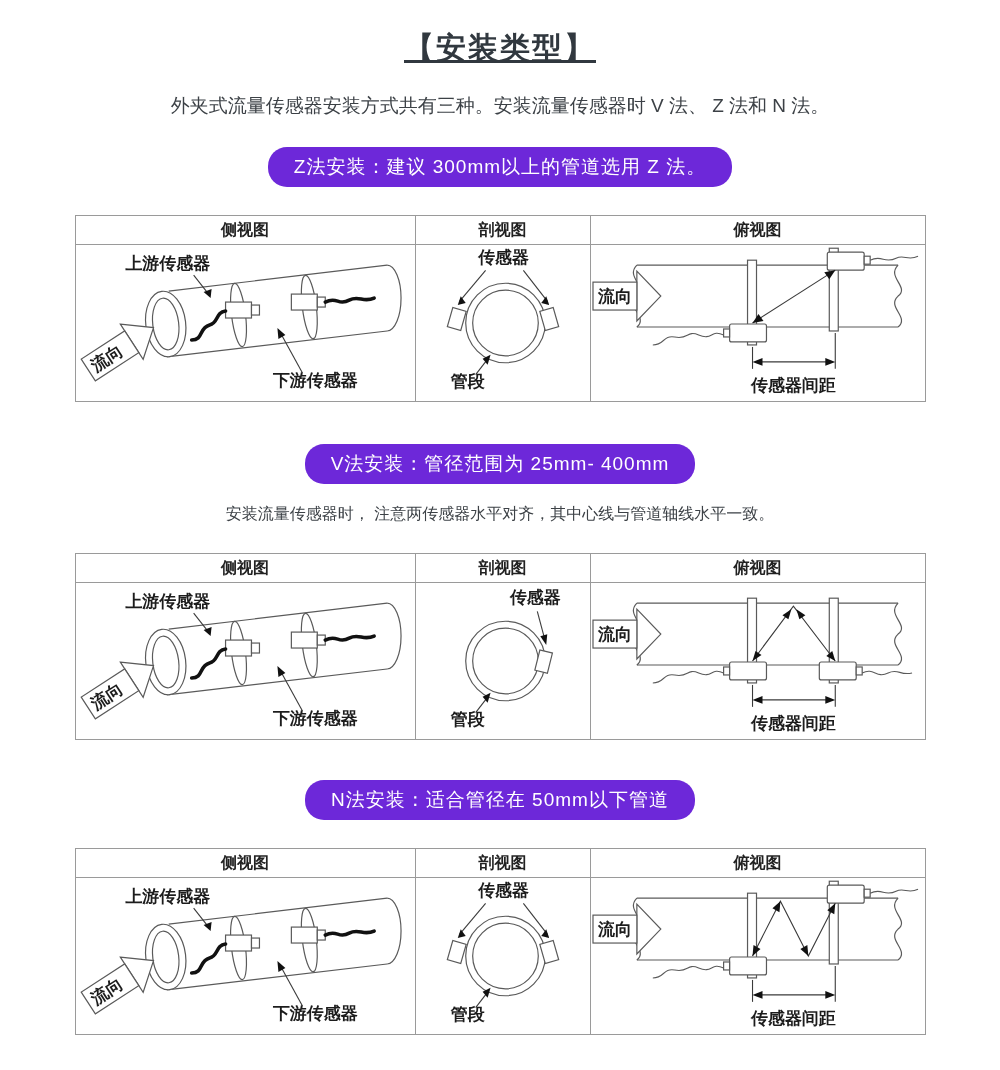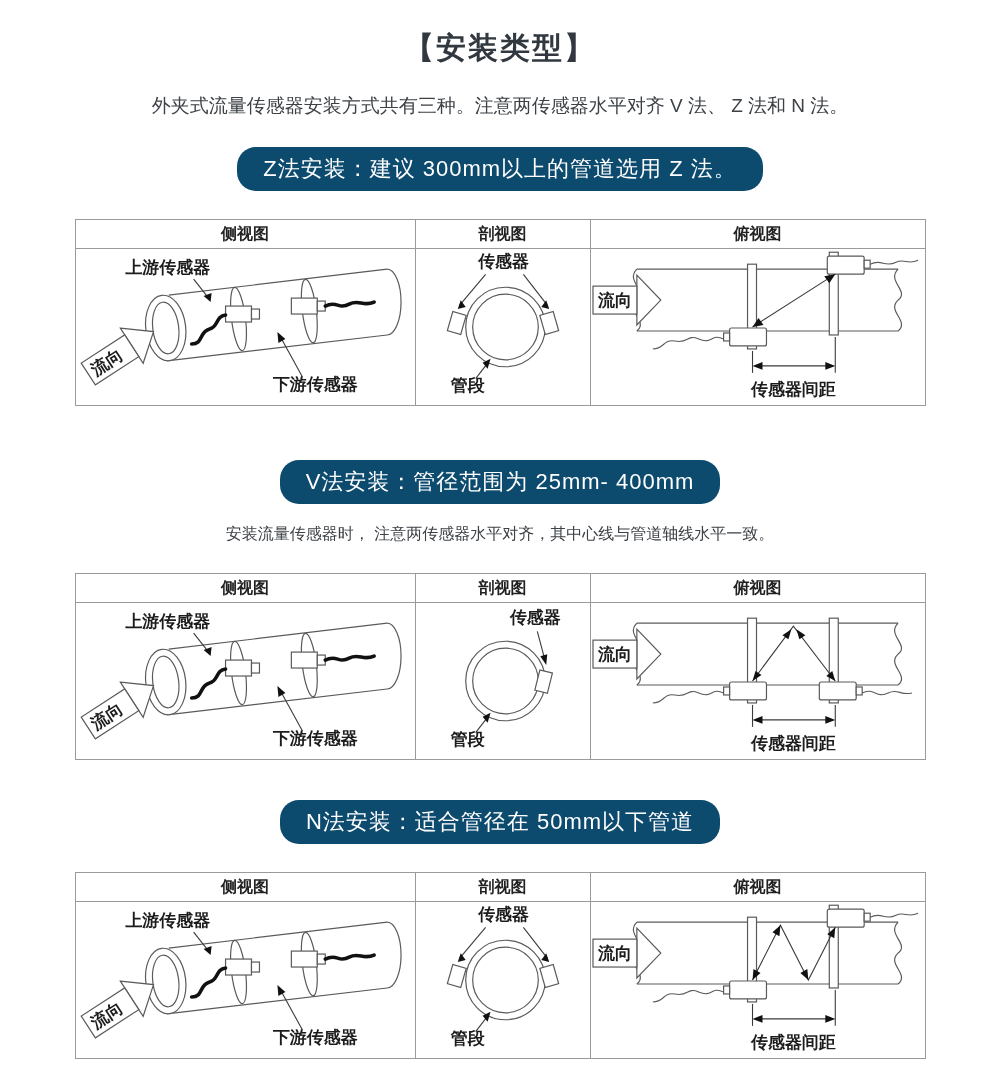--- a/index.html
+++ b/index.html
@@ -1,23 +1,23 @@
 <!DOCTYPE html>
 <html><head>
 <meta charset="utf-8">
 <style>
   html,body{margin:0;padding:0;background:#fff;}
   body{width:1000px;font-family:"Liberation Sans","DejaVu Sans",sans-serif;color:#333a40;}
   .page{width:1000px;padding-top:28px;}
-  .page-title{margin:0;text-align:center;font-size:30px;font-weight:700;color:#31383f;letter-spacing:2px;}
+  .page-title{margin:0;text-align:center;font-size:30px;font-weight:700;color:#31383f;letter-spacing:2px;text-decoration:underline;}
   .intro{margin:24px 0 0;text-align:center;font-size:19px;color:#3c4146;}
   .pill{display:block;width:fit-content;margin:0 auto;padding:7px 26px;border-radius:19px;
-        background:#0c4a6e;color:#ffffff;font-size:22px;font-weight:500;letter-spacing:1px;}
+        background:#6d28d9;color:#ffffff;font-size:19px;font-weight:500;letter-spacing:1px;}
   .pill.s1{margin-top:28px;}
-  .pill.s2{margin-top:54px;}
+  .pill.s2{margin-top:42px;}
   .pill.s3{margin-top:40px;}
   .note{margin:20px 0 0;text-align:center;font-size:16px;color:#3c4146;}
   table.views{width:850px;margin:28px auto 0;border-collapse:collapse;table-layout:fixed;}
   table.views th,table.views td{border:1px solid #9a9a9a;padding:0;}
   table.views th{height:28px;font-size:16px;font-weight:600;color:#222;text-align:center;}
   table.views td{height:156px;vertical-align:top;}
   .col-side{width:340px;} .col-sec{width:175px;} .col-top{width:335px;}
   td svg{display:block;width:100%;height:156px;}
   svg text{font-family:"Liberation Sans","DejaVu Sans",sans-serif;font-weight:700;fill:#1c1c1c;}
   .t17{font-size:17px;}
@@ -28,21 +28,21 @@
   .ah{fill:#111;stroke:none;}
   .dim{fill:none;stroke:#3a3a3a;stroke-width:1.1;}
   .lead{fill:none;stroke:#3a3a3a;stroke-width:1.1;}
 </style>
 </head>
 <body>
 
 <div class="page">
 
   <h1 class="page-title">【安装类型】</h1>
-  <p class="intro">外夹式流量传感器安装方式共有三种。注意两传感器水平对齐 V 法、 Z 法和 N 法。</p>
+  <p class="intro">外夹式流量传感器安装方式共有三种。安装流量传感器时 V 法、 Z 法和 N 法。</p>
 
   <div class="pill s1">Z法安装：建议 300mm以上的管道选用 Z 法。</div>
 
   <table class="views">
     <colgroup>
         <col class="col-side">
         <col class="col-sec">
         <col class="col-top">
       </colgroup>
     <tbody>

